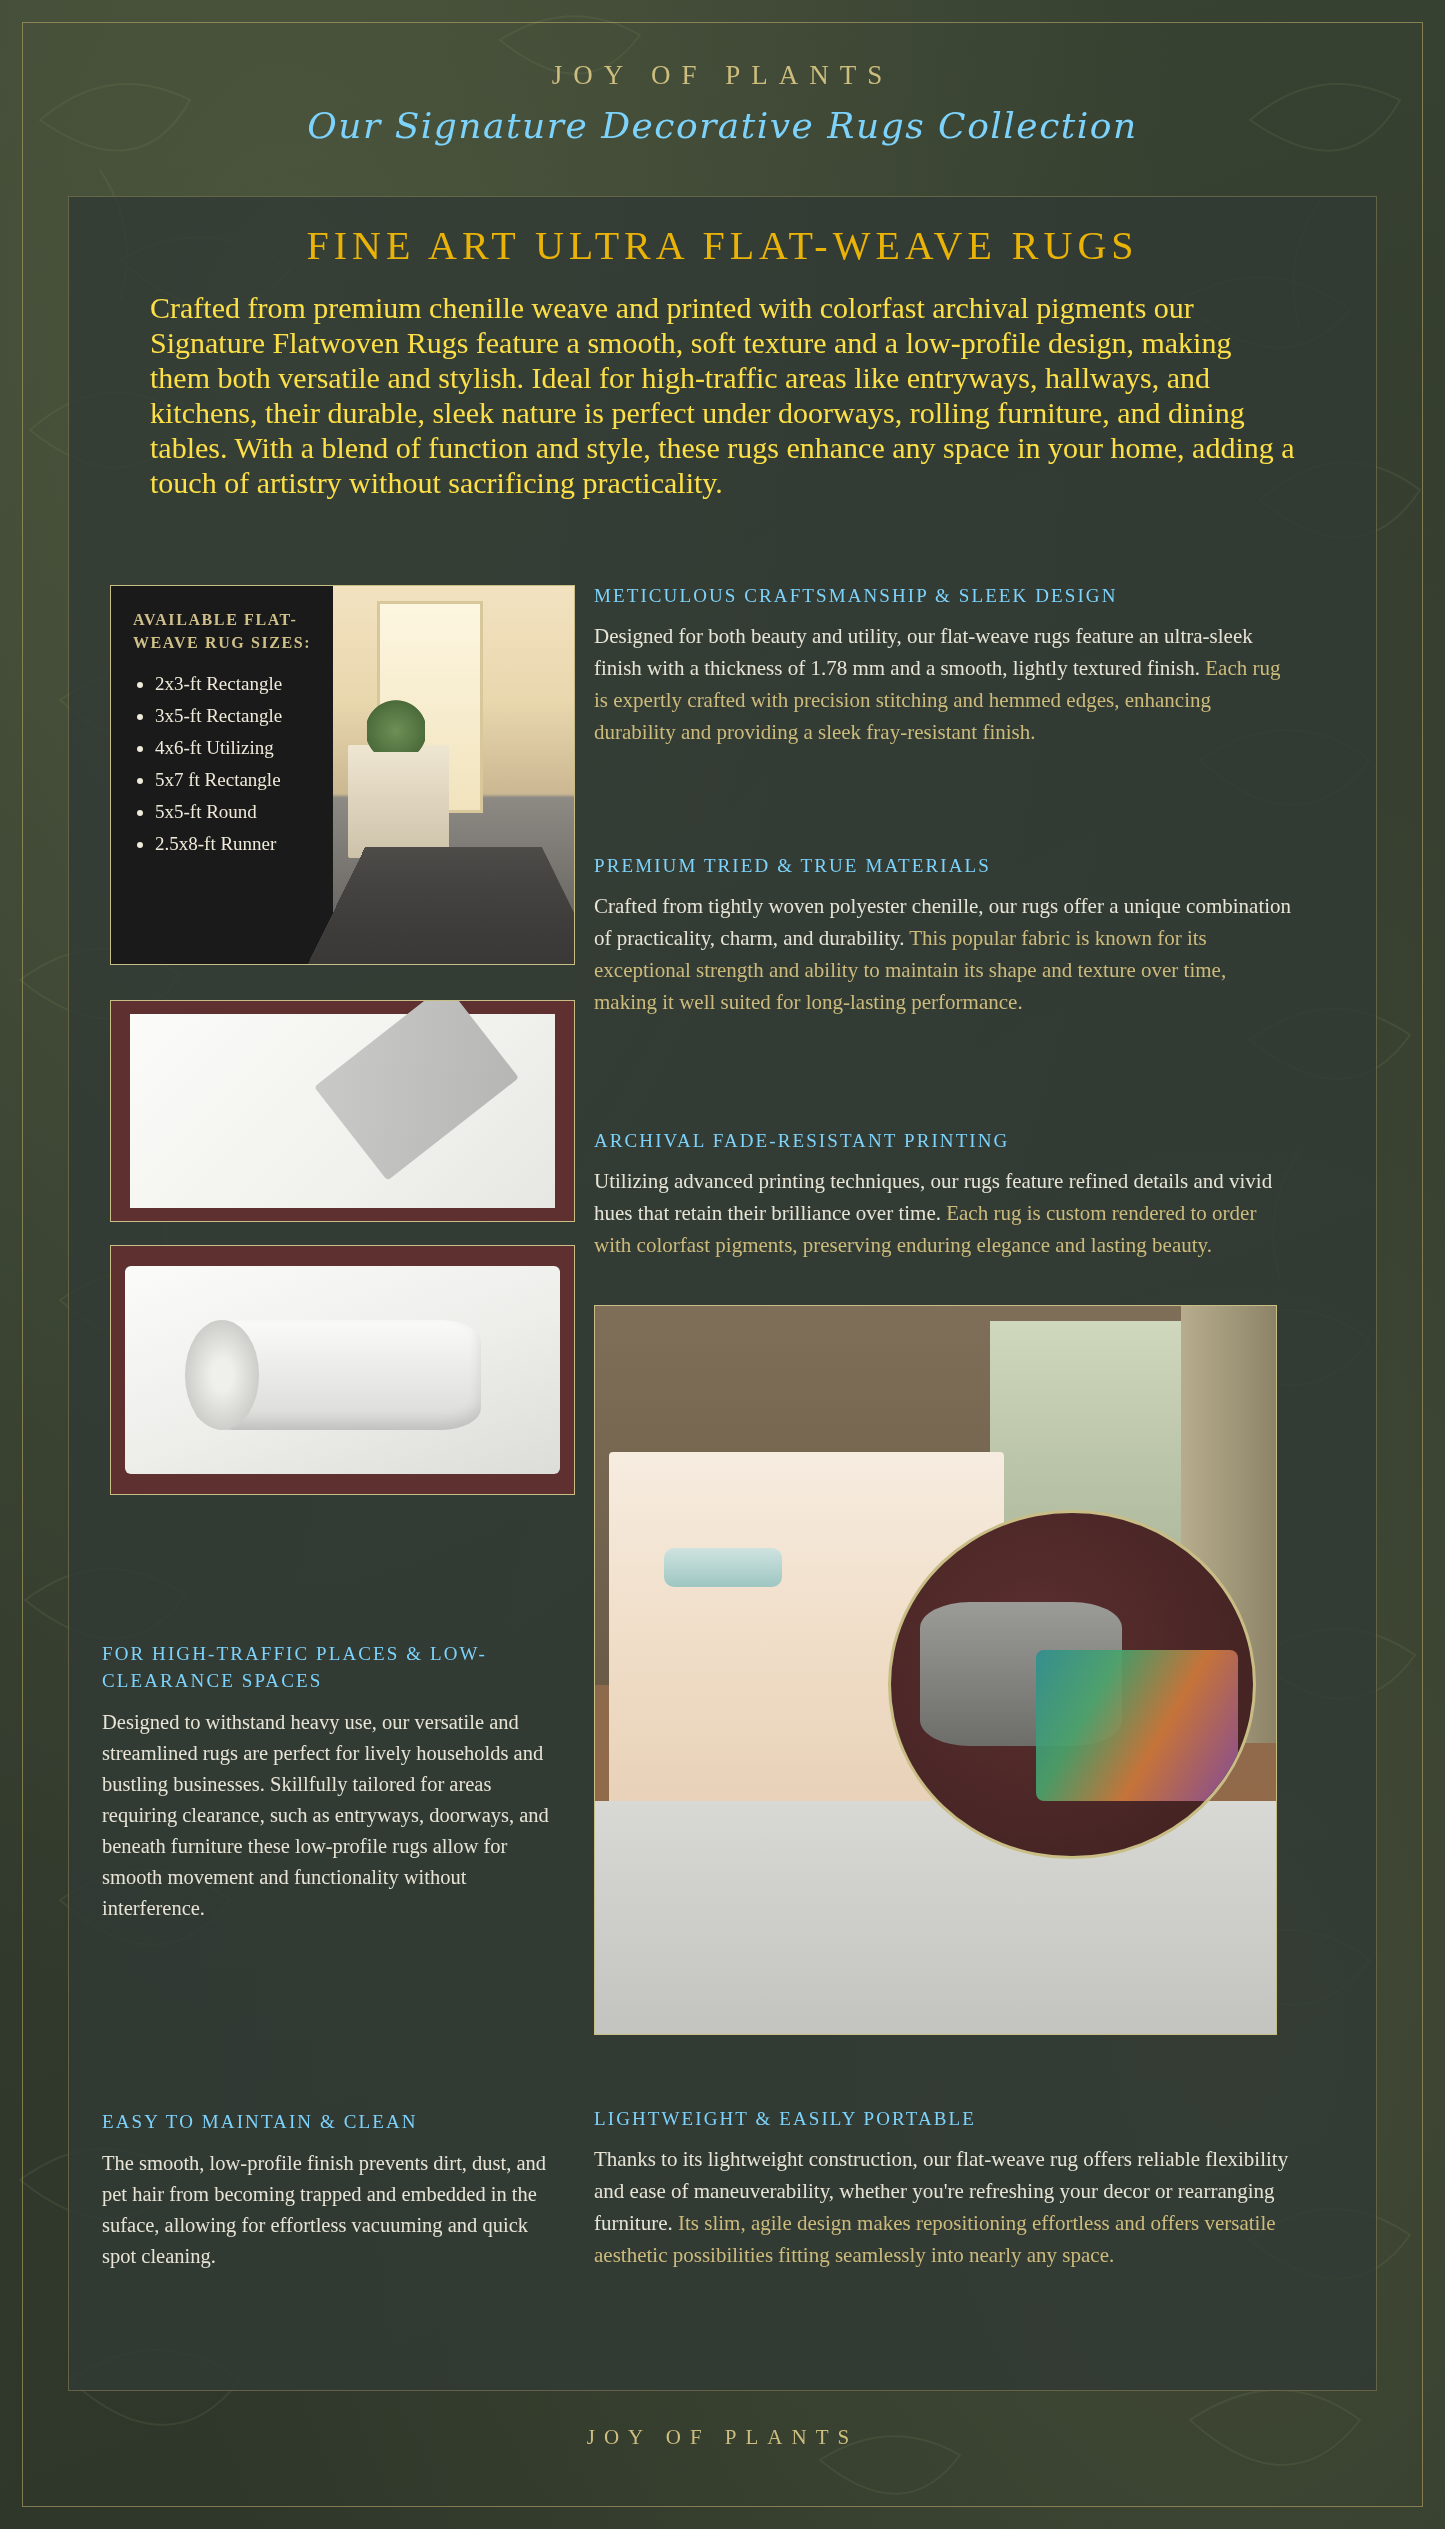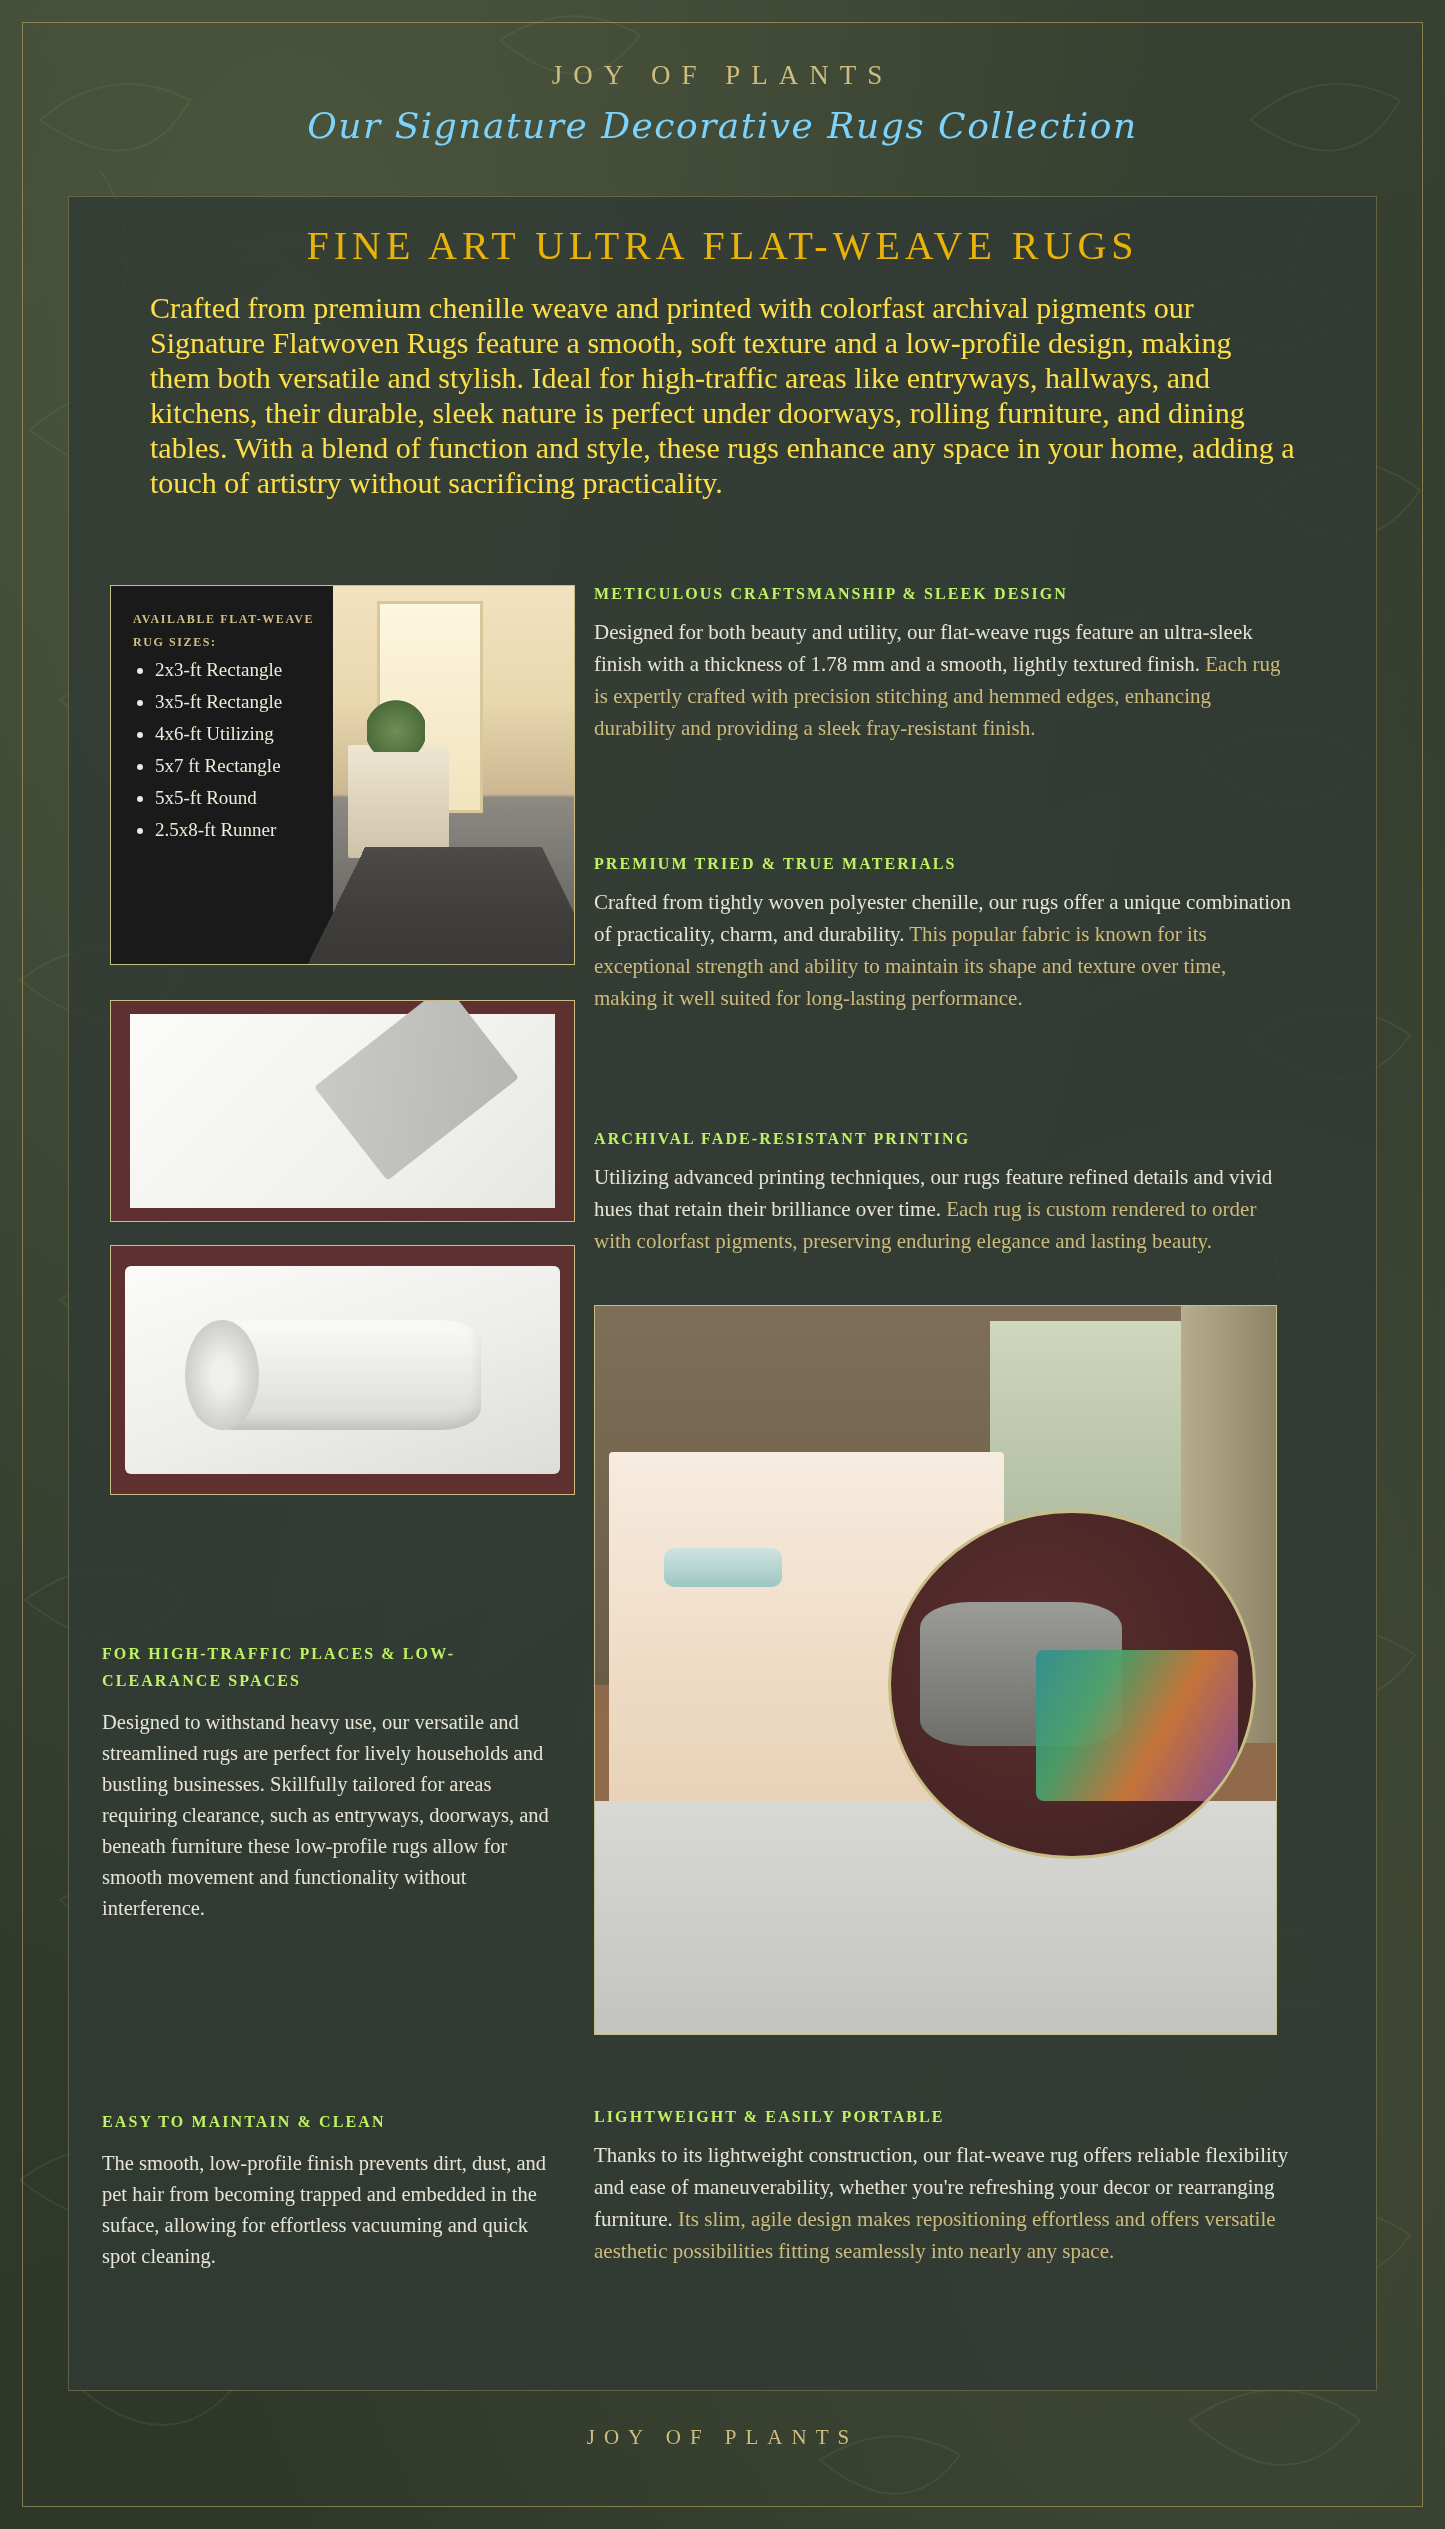--- a/index.html
+++ b/index.html
@@ -133,23 +133,24 @@
     background: radial-gradient(circle at 50% 60%, #6f8f57 0%, #4b6b3a 70%, rgba(0,0,0,0) 72%);
   }
   .sizes-pane {
     position: absolute;
     left: 0; top: 0; width: 49%; height: 100%;
     padding: 22px 16px 0 22px;
     color: #e3dec7;
   }
   .sizes-title {
     color: #cfc089;
-    font-size: 12px;
+    font-size: 16px;
     letter-spacing: 1.6px;
     line-height: 23px;
+    margin-bottom: 14px;
     font-weight: bold;
   }
   .sizes-list { margin: 0; padding-left: 22px; }
   .sizes-list li {
     font-size: 19px;
     line-height: 32px;
     color: #efeada;
   }
 
   
@@ -241,24 +242,24 @@
   .bed-circle-art {
     position: absolute; right: 4%; bottom: 16%; width: 56%; height: 44%;
     background: linear-gradient(120deg,#2e8f8f 0%, #4aa36b 30%, #d07a3b 60%, #8a4fa0 100%);
     border-radius: 8px;
     opacity: .92;
   }
 
   
   .rc { position: absolute; left: 594px; width: 700px; z-index: 6; }
   .sec-head {
-    color: #bef264;
-    font-size: 16px;
+    color: #7dd3fc;
+    font-size: 19px;
     letter-spacing: 2.1px;
-    font-weight: bold;
+    font-weight: normal;
     margin-bottom: 13px;
   }
   .sec-body {
     color: #e7e4d6;
     font-size: 21px;
     line-height: 32px;
   }
   .gold { color: #cdbb7c; }
 
   

